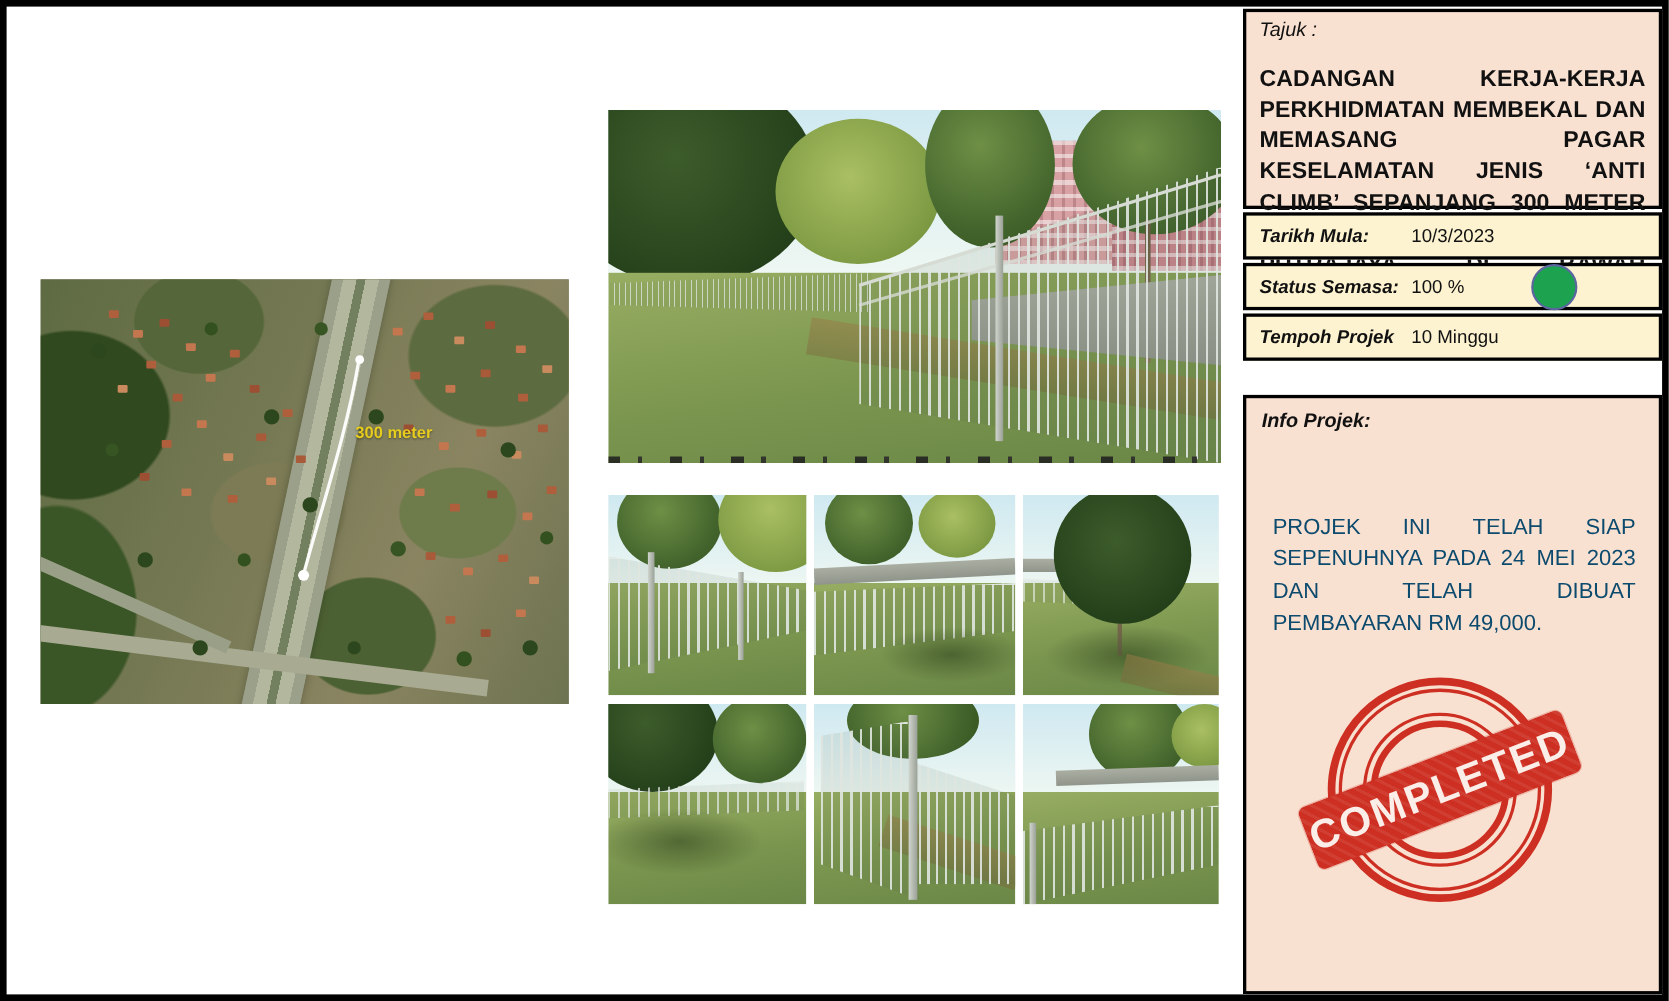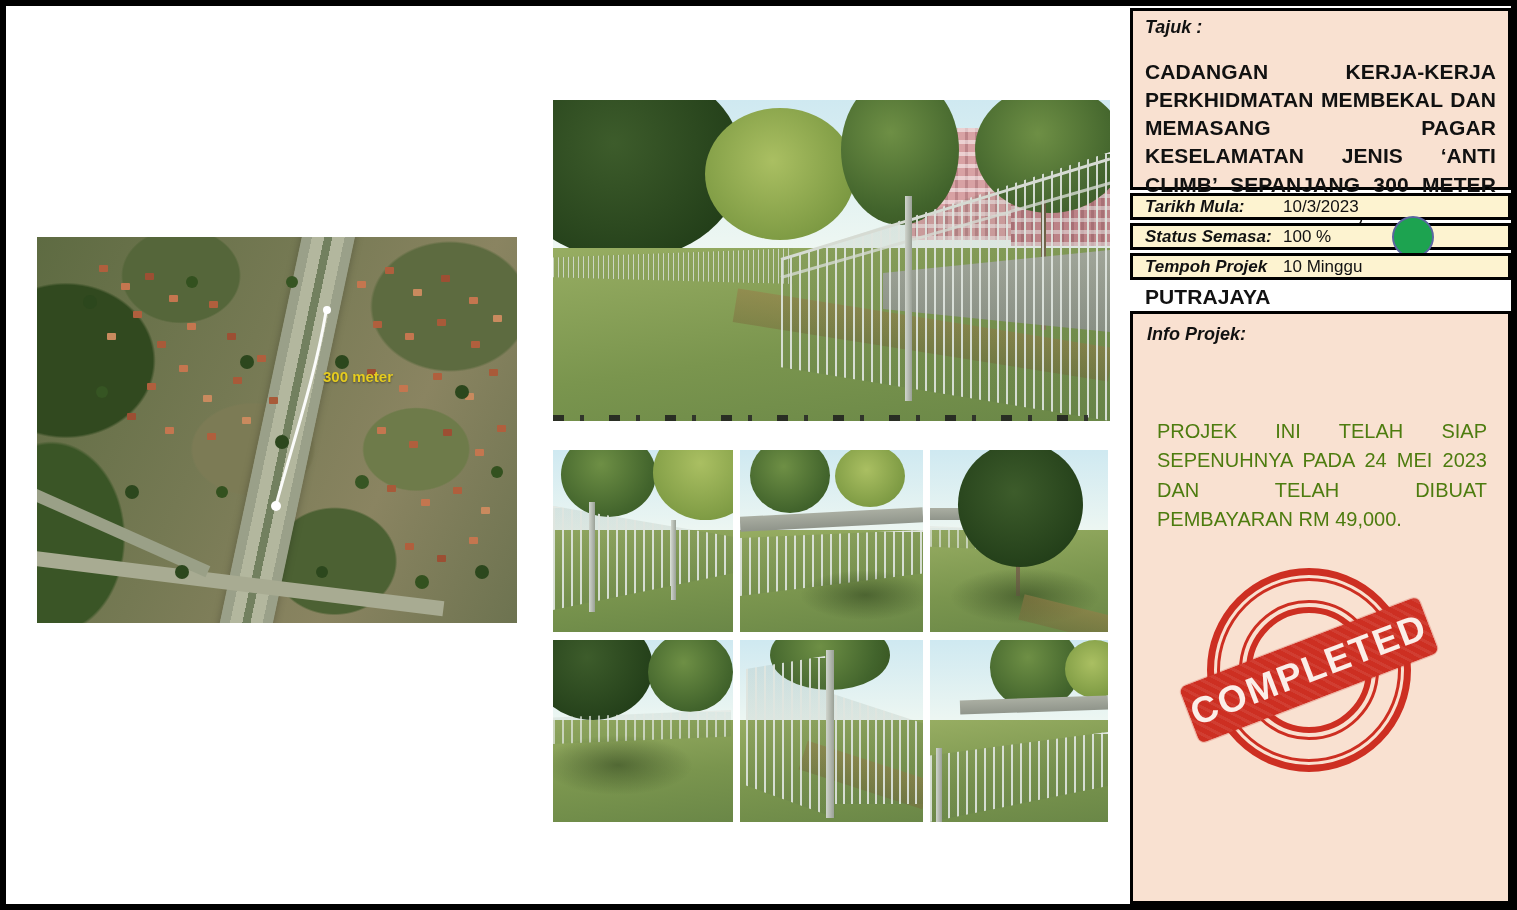--- a/index.html
+++ b/index.html
@@ -3,21 +3,21 @@
 <meta charset="utf-8">
 <style>
   html,body{margin:0;padding:0;}
   body{
     width:1517px;height:910px;box-sizing:border-box;
     border:6px solid #000;background:#fff;position:relative;overflow:hidden;
     font-family:"Liberation Sans", sans-serif;color:#111;
   }
   
   .map{
-    position:absolute;left:31px;top:231px;width:480px;height:386px;overflow:hidden;
+    position:absolute;left:31px;top:248px;width:480px;height:386px;overflow:hidden;
     background-color:#6f7552;
     background-image:
       radial-gradient(150px 130px at 6% 32%, #31491f 0 58%, transparent 60%),
       radial-gradient(130px 170px at 3% 78%, #3a5526 0 55%, transparent 57%),
       radial-gradient(100px 80px at 30% 10%, #55663a 0 58%, transparent 60%),
       radial-gradient(110px 95px at 62% 84%, #4c6133 0 55%, transparent 57%),
       radial-gradient(140px 115px at 86% 18%, #5d6b40 0 55%, transparent 57%),
       radial-gradient(90px 70px at 79% 55%, #6e7b4a 0 58%, transparent 60%),
       radial-gradient(120px 90px at 45% 55%, #7c7b55 0 50%, transparent 52%),
       linear-gradient(115deg,#5e6b42 0%,#757953 40%,#8a8461 70%,#6d7350 100%);
@@ -133,29 +133,29 @@
   .p6 .t1{left:60px;top:-15px;width:90px;height:85px;}
   .p6 .t2{left:135px;top:0px;width:60px;height:58px;}
   .p6 .post.a{left:6px;top:108px;height:74px;}
 
   
   .panel{position:absolute;left:1124px;top:0;bottom:0;right:0;display:flex;flex-direction:column;gap:3px;padding-top:2px;box-sizing:border-box;}
   .box{border:3px solid #000;box-sizing:border-box;}
   .box.peach{background:#f9e1d1;}
   .box.yellow{background:#fdf3d0;}
   .tajuk{height:182px;padding:6px 12px;}
-  .tajuk-label{font-size:18px;font-weight:700;font-style:italic;}
+  .tajuk-label{font-size:18px;font-weight:400;font-style:italic;}
   .tajuk-text{margin-top:20px;font-size:21px;font-weight:700;line-height:1.34;text-align:justify;letter-spacing:.1px;}
-  .frow{height:27px;display:flex;align-items:center;padding:0 12px;}
+  .frow{height:43px;display:flex;align-items:center;padding:0 12px;}
   .f-label{width:138px;font-size:17px;font-weight:700;font-style:italic;flex:none;}
   .f-value{font-size:17px;}
   .status-dot{width:42px;height:42px;border-radius:50%;background:#1da350;border:2px solid #5b66a0;margin-left:auto;margin-right:62px;box-sizing:border-box;}
   .info{flex:1;position:relative;padding:10px 14px;margin-top:28px;}
   .info-label{font-size:18px;font-weight:700;font-style:italic;}
-  .info-text{margin:72px 8px 0 10px;width:330px;font-size:20px;line-height:1.47;text-align:justify;color:#4d7c0f;}
+  .info-text{margin:72px 8px 0 10px;width:330px;font-size:20px;line-height:1.47;text-align:justify;color:#0c4a6e;}
   
   .stamp{position:absolute;left:56px;top:236px;width:240px;height:240px;}
   .ring{position:absolute;border-radius:50%;border-style:solid;border-color:#cd2f22;}
   .ring.r1{inset:18px;border-width:7px;}
   .ring.r2{inset:28px;border-width:3px;}
   .ring.r3{inset:50px;border-width:3px;}
   .ring.r4{inset:57px;border-width:6px;}
   .banner{position:absolute;left:-8px;top:90px;width:256px;height:60px;background:#cd2f22;border-radius:7px;
     transform:rotate(-21deg);display:flex;align-items:center;justify-content:center;
     background-image:repeating-linear-gradient(48deg, rgba(255,255,255,.07) 0 3px, transparent 3px 8px);

